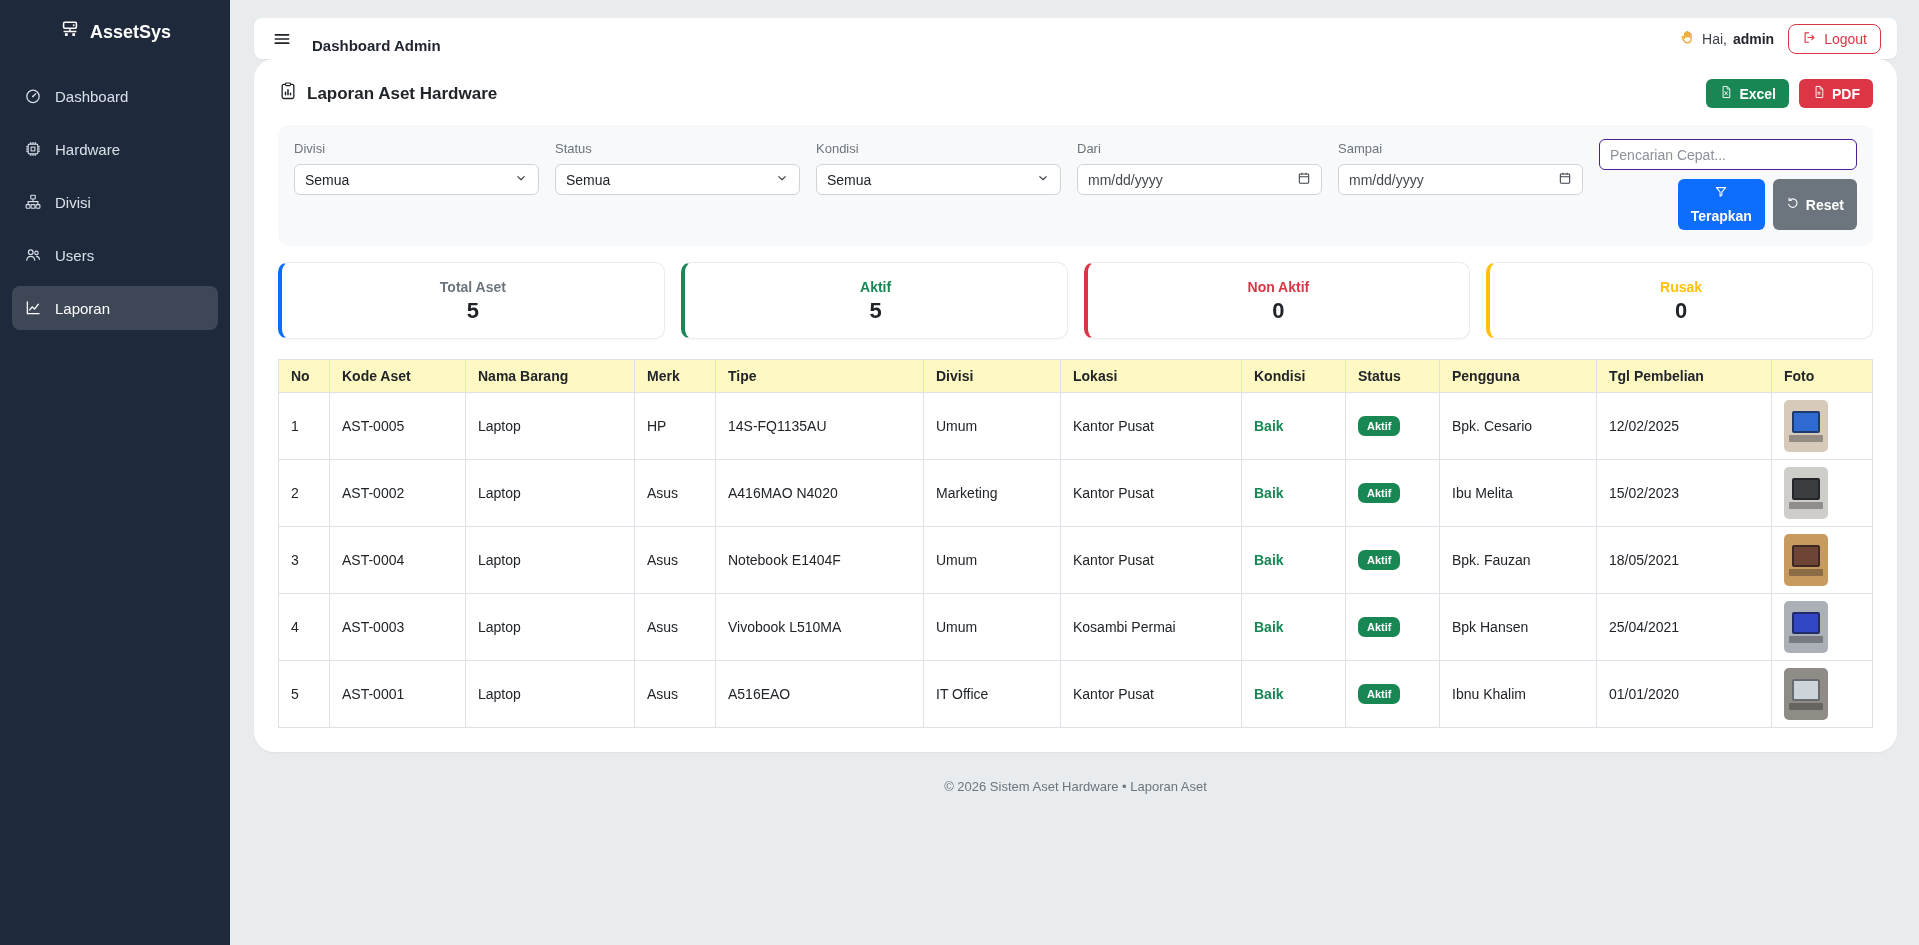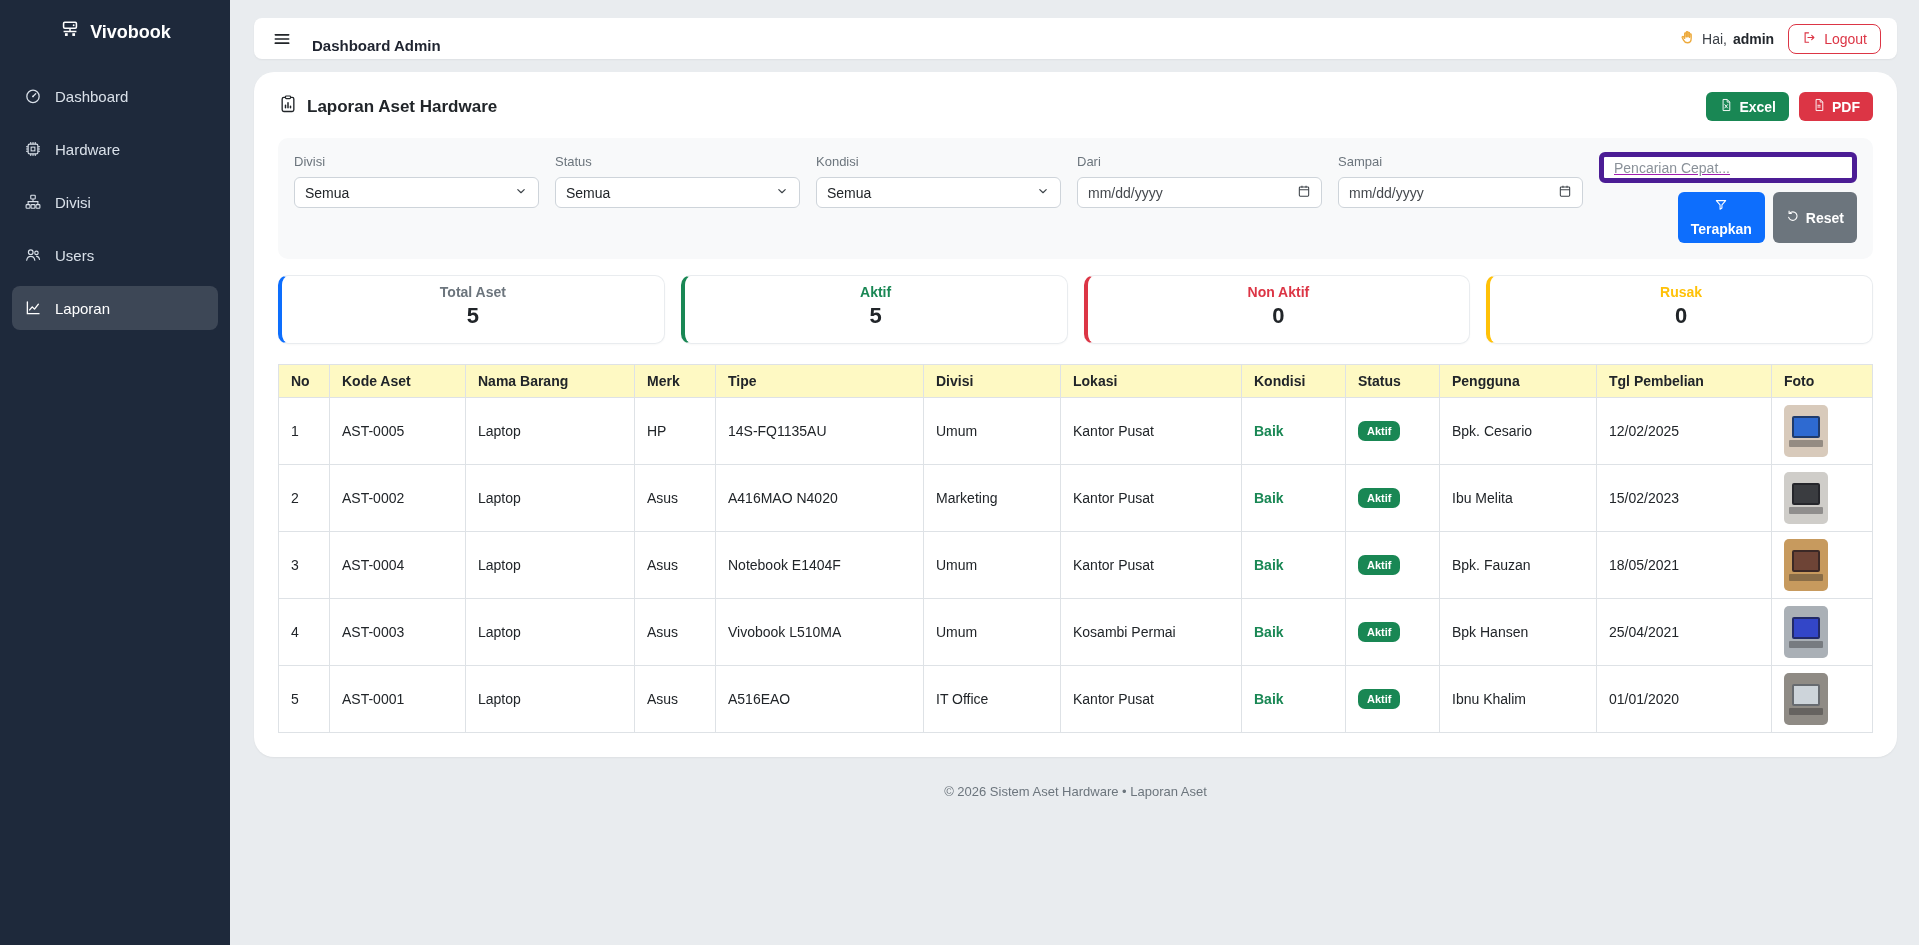--- a/index.html
+++ b/index.html
@@ -32,21 +32,21 @@
   .topbar-title{font-weight:700;font-size:15px;color:#1f2430;margin-left:18px;margin-top:14px;}
   .topbar-right{margin-left:auto;display:flex;align-items:center;gap:14px;}
   .greeting{font-size:14px;color:#3a3f46;display:flex;align-items:center;gap:6px;}
   .greeting .user{font-weight:700;color:#23272d;}
   .greeting svg{width:17px;height:17px;}
   .logout-btn{display:flex;align-items:center;gap:7px;border:1px solid #dc3545;color:#dc3545;
     background:#fff;border-radius:8px;padding:5px 13px;font-size:14px;cursor:pointer;font-family:inherit;}
   .logout-btn svg{width:15px;height:15px;}
 
   
-  .card{background:#fff;border-radius:20px;margin-top:13px;padding:20px 24px 24px;
+  .card{background:#fff;border-radius:20px;padding:20px 24px 24px;
     box-shadow:0 1px 2px rgba(0,0,0,.05);}
   .card-title-row{display:flex;align-items:center;}
   .card-title{display:flex;align-items:center;gap:9px;font-size:17px;font-weight:700;color:#212529;}
   .card-title svg{width:20px;height:20px;color:#212529;}
   .export-buttons{margin-left:auto;display:flex;gap:10px;}
   .btn{border:none;border-radius:6px;color:#fff;font-size:14px;font-weight:600;
     display:flex;align-items:center;gap:6px;padding:6px 13px;cursor:pointer;font-family:inherit;}
   .btn svg{width:14px;height:14px;}
   .btn-excel{background:#198754;}
   .btn-pdf{background:#dc3545;}
@@ -55,29 +55,29 @@
 
   
   .filter-panel{margin-top:17px;background:#f8f9fa;border-radius:10px;padding:14px 16px 16px;
     display:grid;grid-template-columns:repeat(5,1fr) 258px;column-gap:16px;align-items:start;}
   .filter-label{font-size:13px;color:#6c757d;margin-bottom:6px;line-height:19px;}
   .control{height:31px;box-sizing:border-box;background:#fff;border:1px solid #ced4da;border-radius:6px;
     display:flex;align-items:center;justify-content:space-between;padding:0 10px;font-size:14px;
     color:#212529;cursor:pointer;}
   .control svg{width:14px;height:14px;flex:none;}
   .search-col{display:flex;flex-direction:column;}
-  .search-input{height:31px;box-sizing:border-box;width:100%;border:5px solid #4c1d95;border-radius:6px;
-    padding:0 10px;font-size:14px;font-family:inherit;color:#a21caf;outline:none;background:#fff;text-decoration:underline;}
+  .search-input{height:31px;box-sizing:border-box;width:100%;border:1px solid #4c1d95;border-radius:6px;
+    padding:0 10px;font-size:14px;font-family:inherit;color:#a21caf;outline:none;background:#fff;}
   .search-input::placeholder{color:#8a9199;}
   .filter-actions{display:flex;justify-content:flex-end;gap:8px;margin-top:9px;}
 
   
   .stats-row{margin-top:16px;display:grid;grid-template-columns:repeat(4,1fr);gap:16px;}
   .stat-card{background:#fff;border:1px solid #e9ecef;border-left:4px solid #0d6efd;border-radius:10px;
-    text-align:center;padding:8px 10px 14px;box-shadow:0 1px 2px rgba(0,0,0,.03);}
+    text-align:center;padding:16px 10px 14px;box-shadow:0 1px 2px rgba(0,0,0,.03);}
   .stat-label{font-size:14px;font-weight:600;}
   .stat-value{font-size:22px;font-weight:700;color:#212529;margin-top:3px;}
 
   
   table{margin-top:20px;width:100%;border-collapse:collapse;table-layout:fixed;}
   th,td{border:1px solid #dee2e6;font-size:14px;color:#212529;text-align:left;
     padding:6px 12px;overflow:hidden;}
   th{background:#fef9c3;font-weight:600;padding:8px 12px;}
   td{height:54px;}
   .kondisi-text{color:#198754;font-weight:700;}
@@ -97,21 +97,21 @@
 
   <aside class="sidebar">
     <div class="brand">
       <span id="brand-icon"><svg viewBox="0 0 24 24" xmlns="http://www.w3.org/2000/svg">
             <rect x="5" y="3.5" width="14" height="6.5" rx="1.3" fill="none" stroke="currentColor" stroke-width="1.7"></rect>
             <circle cx="16" cy="6.8" r="1" fill="currentColor"></circle>
             <path d="M12 10v3.2M5 13.6h14" fill="none" stroke="currentColor" stroke-width="1.6"></path>
             <rect x="6.5" y="15.5" width="3" height="3" fill="currentColor"></rect>
             <rect x="14.5" y="15.5" width="3" height="3" fill="currentColor"></rect>
           </svg></span>
-      <span>Vivobook</span>
+      <span>AssetSys</span>
     </div>
     <nav class="nav" id="sidebar-nav">
         <div class="nav-item">
           <svg viewBox="0 0 24 24" xmlns="http://www.w3.org/2000/svg">
             <circle cx="12" cy="12.5" r="8.2" fill="none" stroke="currentColor" stroke-width="1.7"></circle>
             <path d="M12 12.5l3.6-3.6" stroke="currentColor" stroke-width="1.8" stroke-linecap="round"></path>
             <circle cx="12" cy="12.5" r="1.2" fill="currentColor"></circle>
           </svg>
           <span>Dashboard</span>
         </div>

